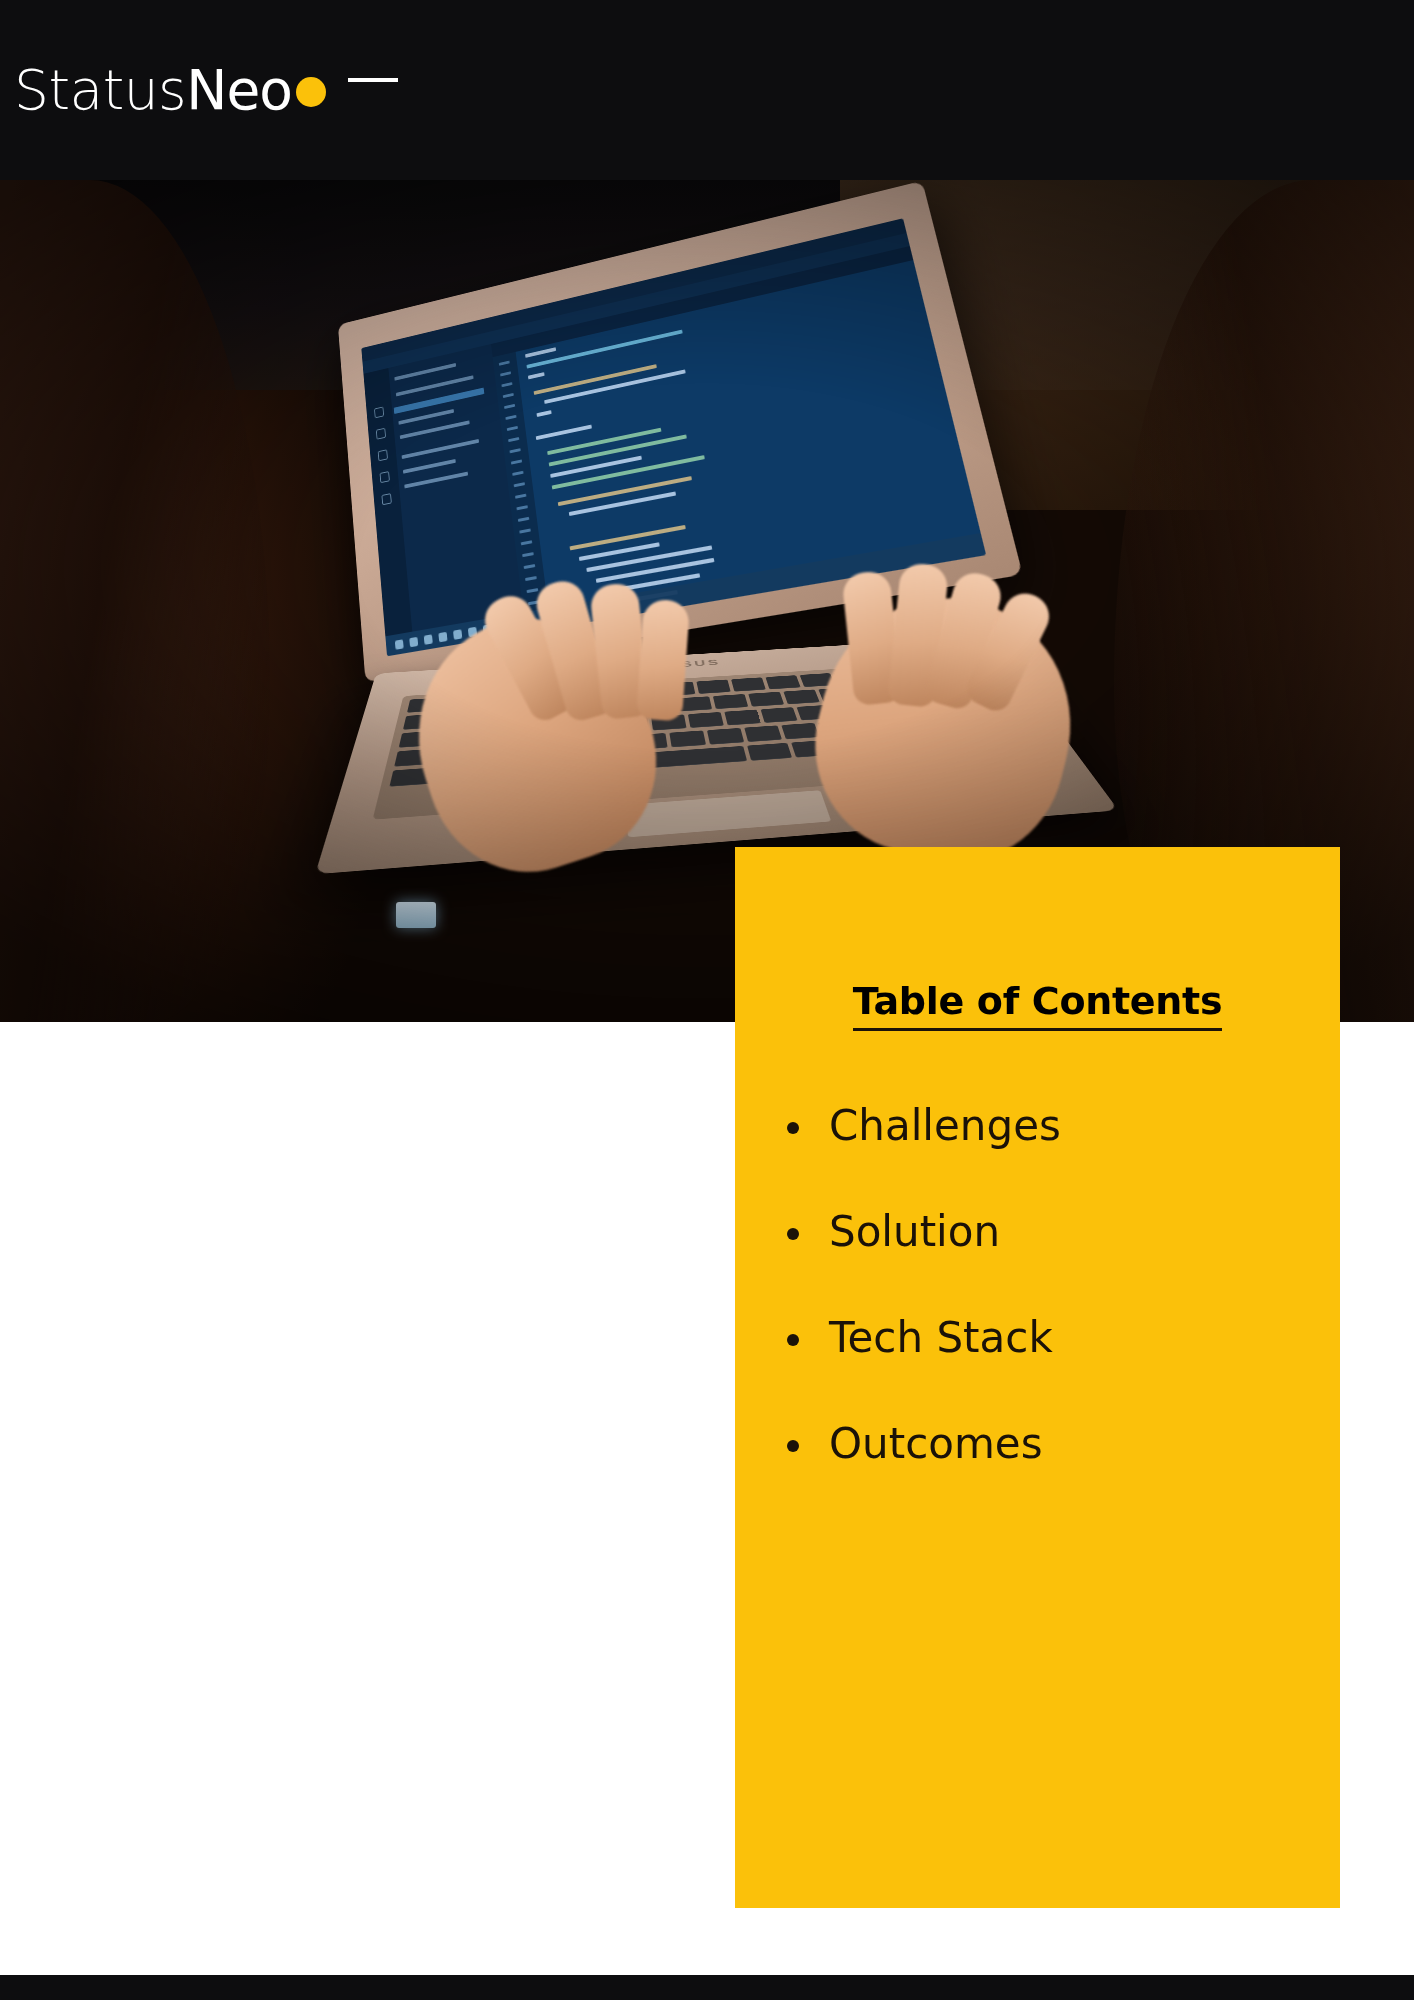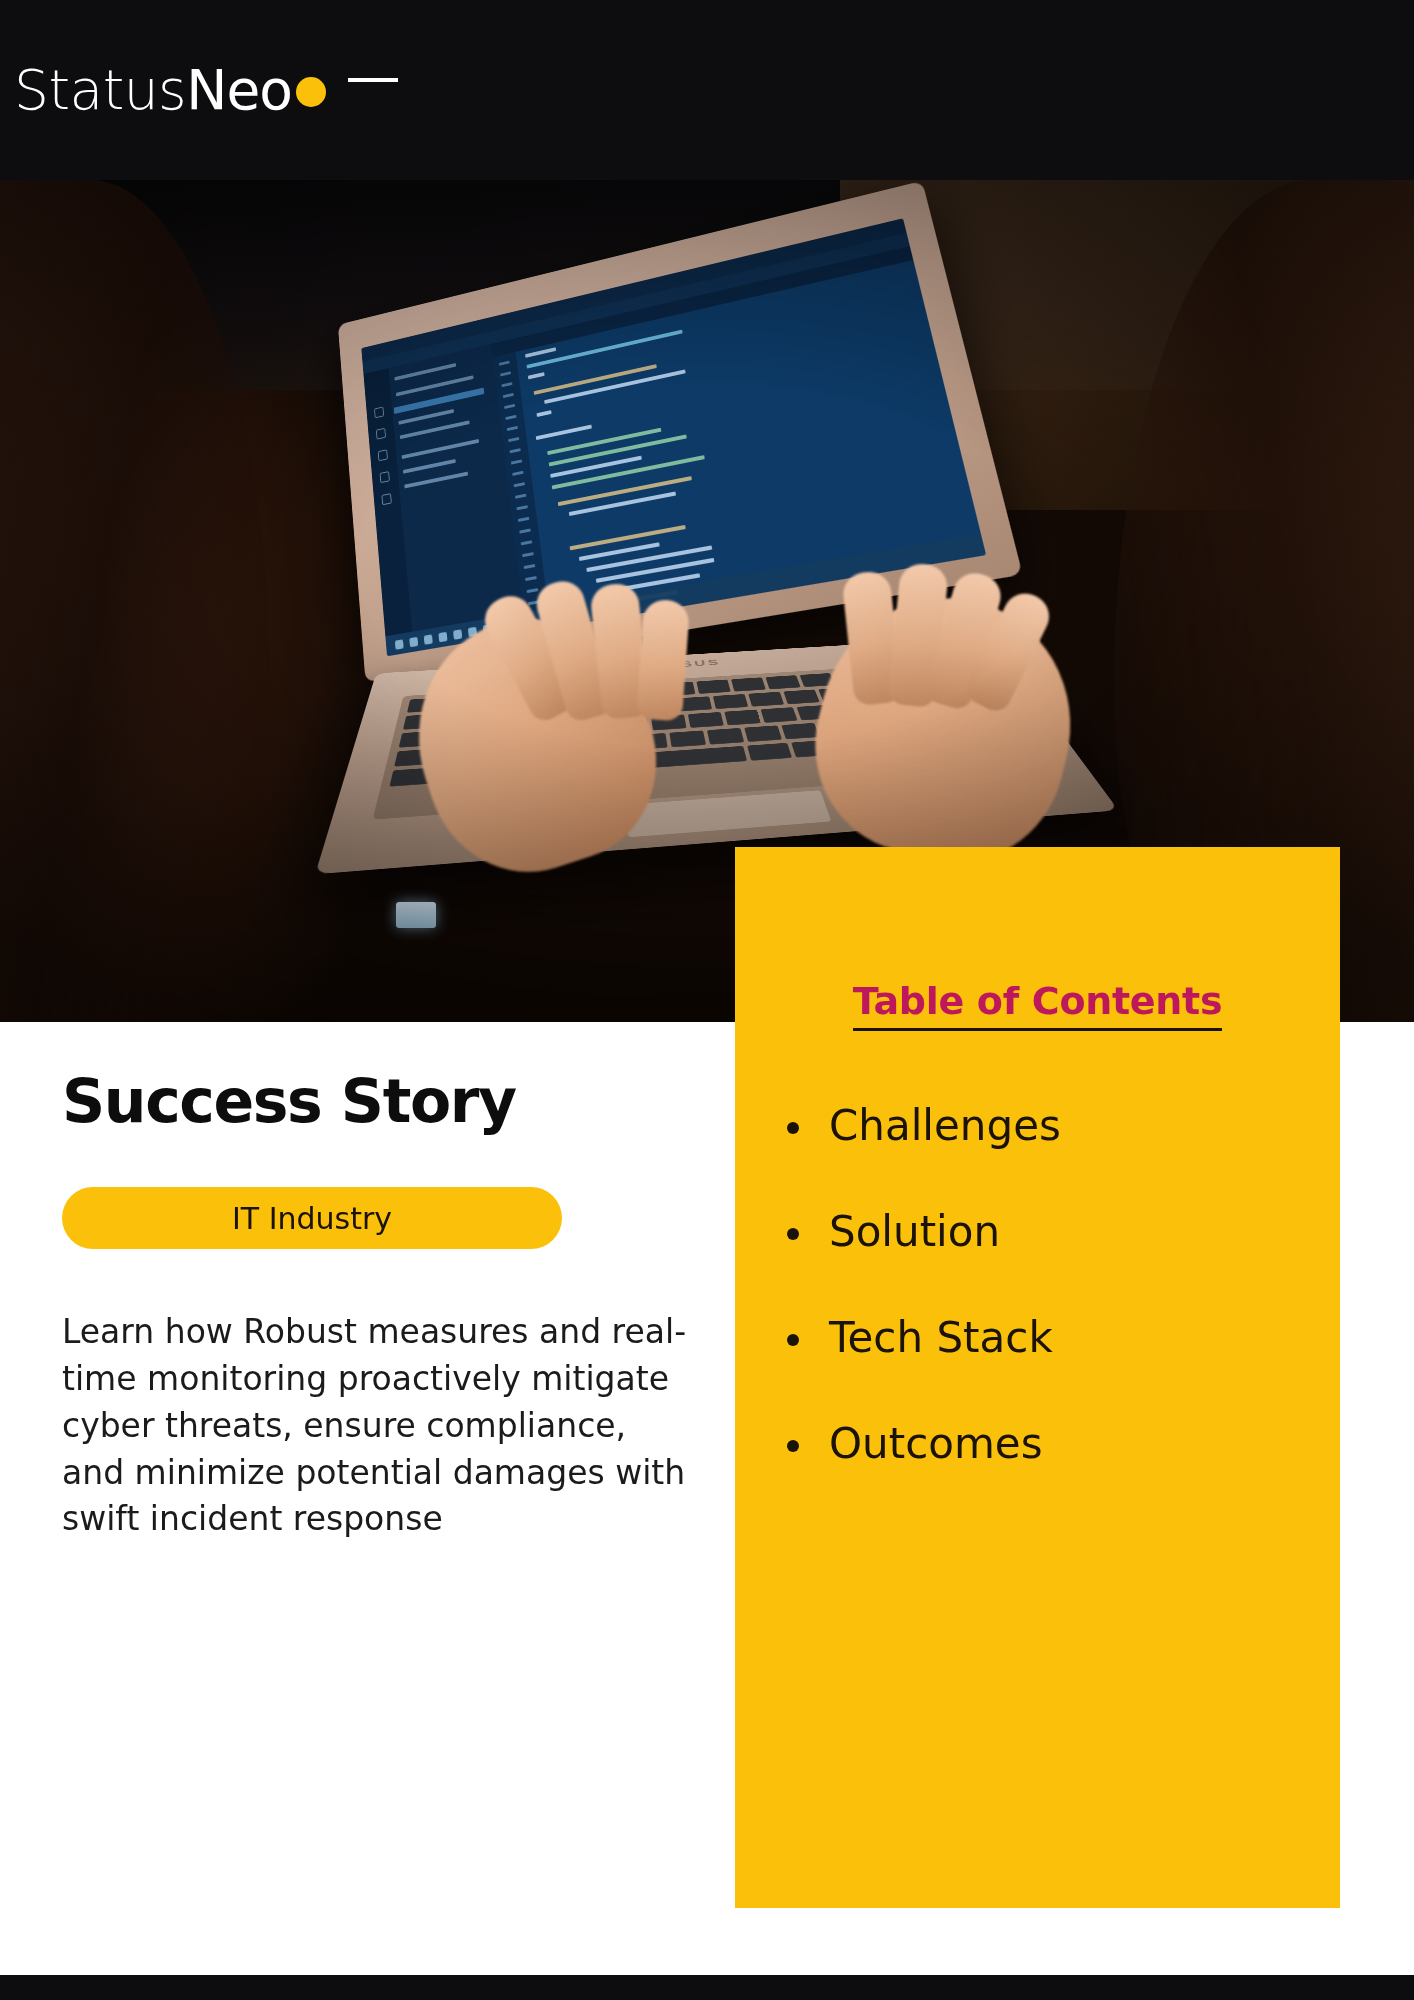--- a/index.html
+++ b/index.html
@@ -217,21 +217,21 @@
   }
 
   
   .toc {
     position:absolute; left:735px; top:847px; width:605px; height:1061px;
     background:#FBC10A;
   }
   .toc-heading {
     margin-top:132px; text-align:center;
     font-family:"DejaVu Sans", sans-serif;
-    font-size:38px; font-weight:700; color:#be185d;
+    font-size:38px; font-weight:700; color:#000000;
     letter-spacing:-0.3px;
   }
   .toc-heading span {
     border-bottom:3px solid #1b1208; padding-bottom:5px;
   }
   .toc-list { margin-top:82px; padding-left:52px; list-style:none; }
   .toc-item {
     display:flex; align-items:flex-start;
     margin-bottom:64px;
     font-family:"DejaVu Sans", sans-serif;
@@ -434,25 +434,20 @@
       <div class="finger" style="left:594px;top:344px;width:48px;height:142px;transform:rotate(6deg);"></div>
       <div class="finger" style="left:640px;top:352px;width:48px;height:136px;transform:rotate(16deg);"></div>
       <div class="finger" style="left:686px;top:370px;width:46px;height:122px;transform:rotate(26deg);"></div>
     </div>
 
     <div class="hair-l"></div>
     <div class="hair-r"></div>
     <div class="vign"></div>
   </div>
 
-  <div class="left-col">
-    <h1 class="page-title">Success Story</h1>
-    <div class="badge">IT Industry</div>
-    <p class="lede">Learn how Robust measures and real-time monitoring proactively mitigate cyber threats, ensure compliance, and minimize potential damages with swift incident response</p>
-  </div>
 
   <div class="toc">
     <div class="toc-heading">
       <span>Table of Contents</span>
     </div>
     <ul class="toc-list">
       <li class="toc-item">
         <span class="toc-bullet"></span>
         <span>Challenges</span>
       </li>

